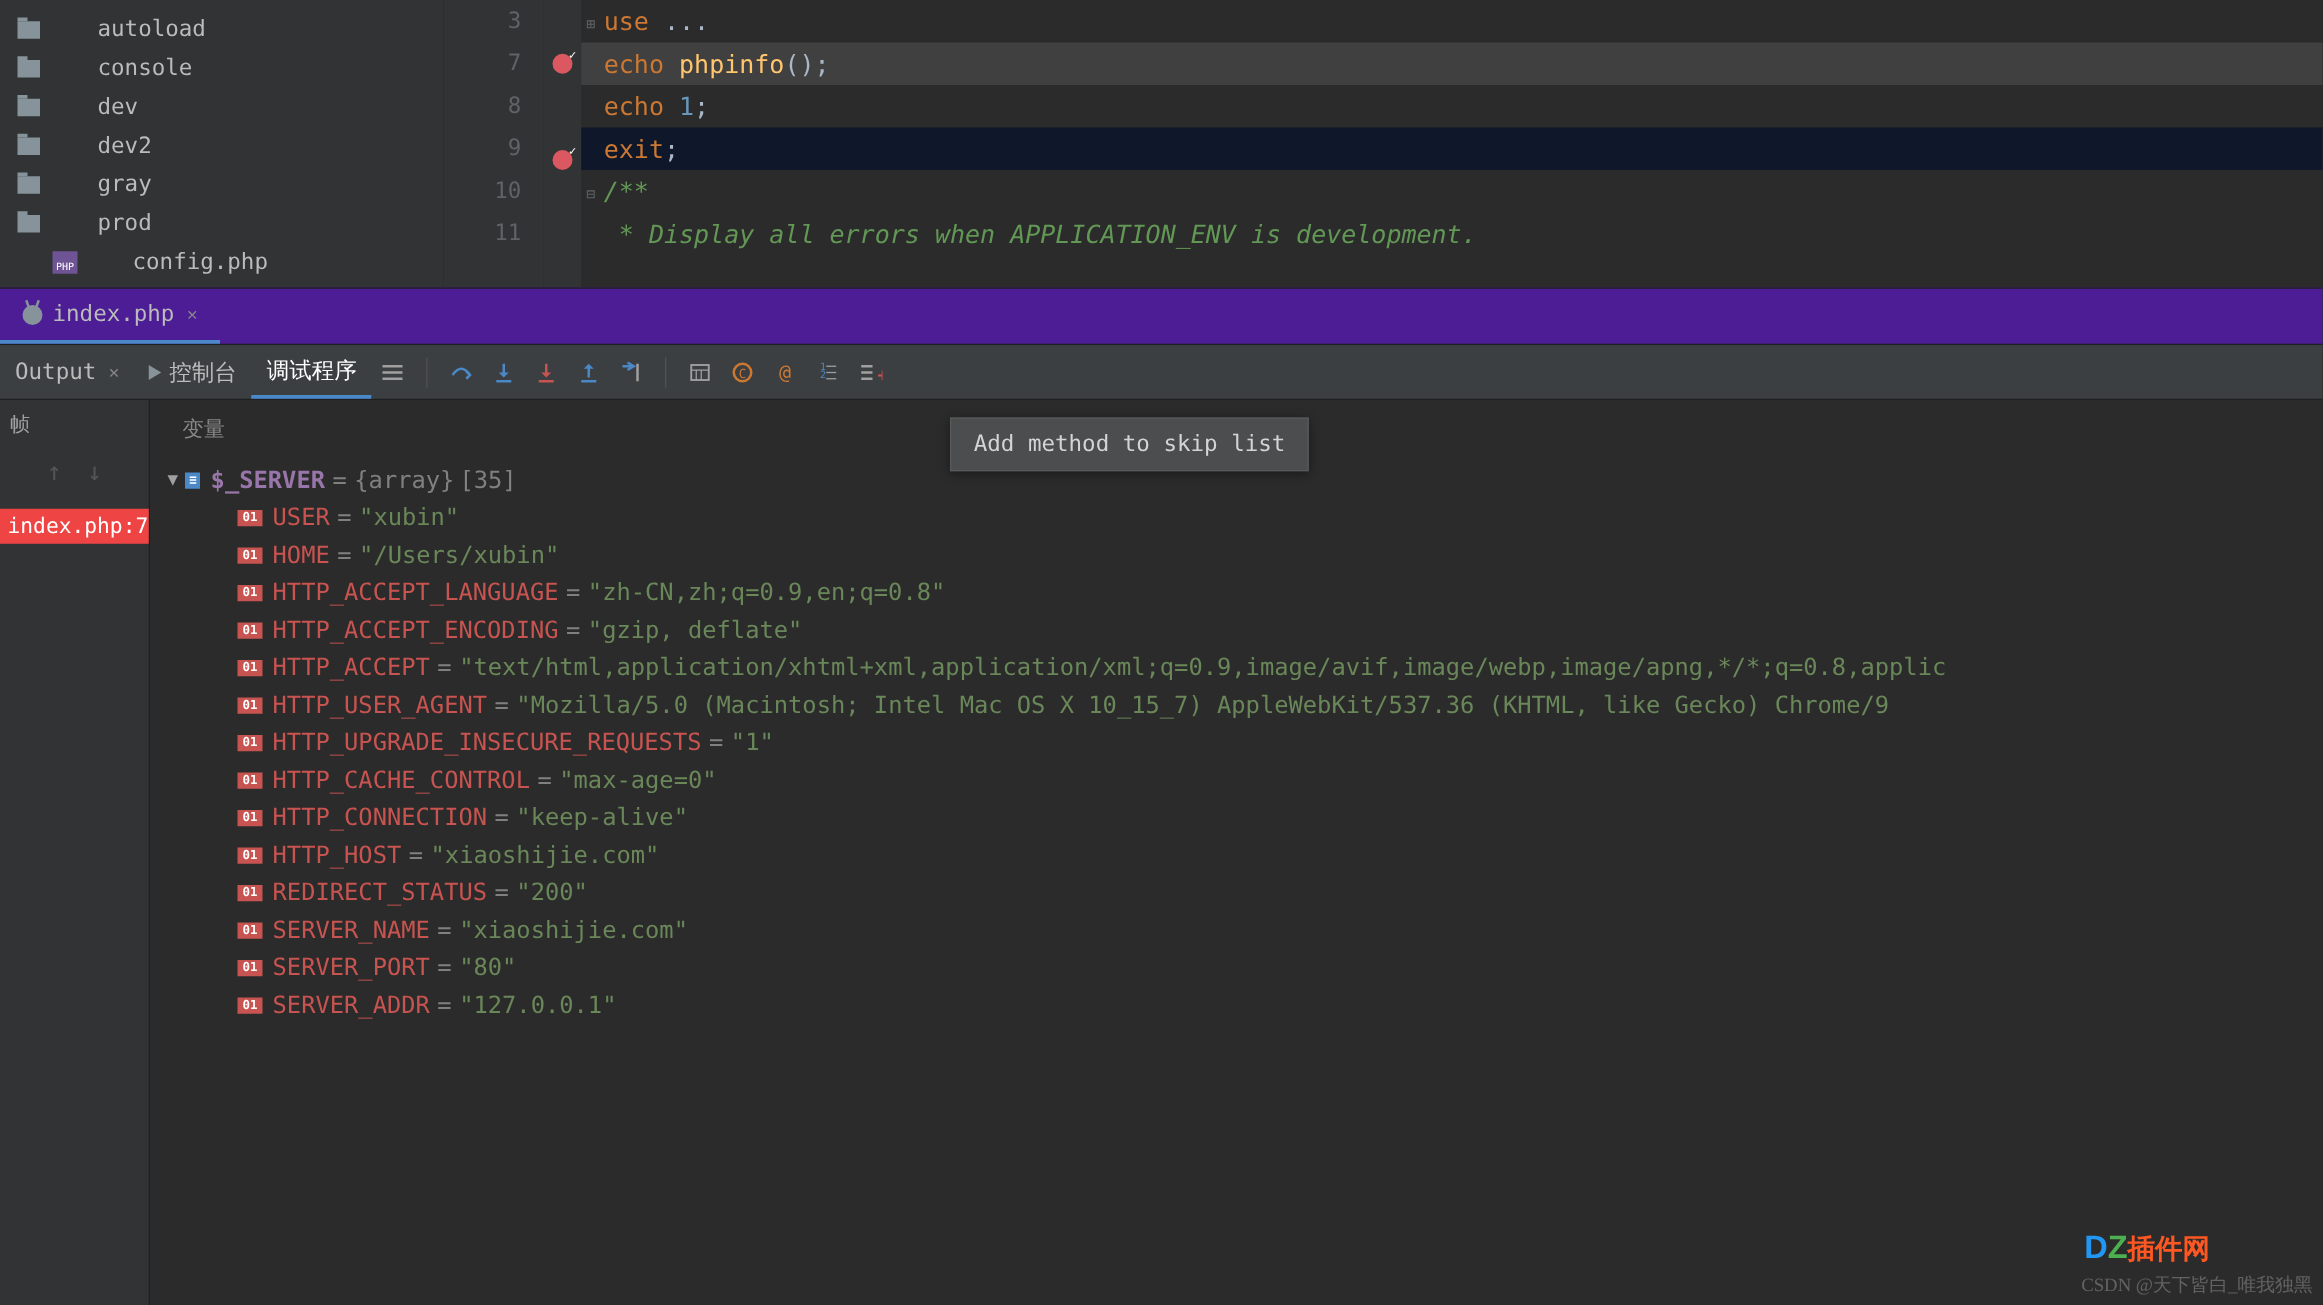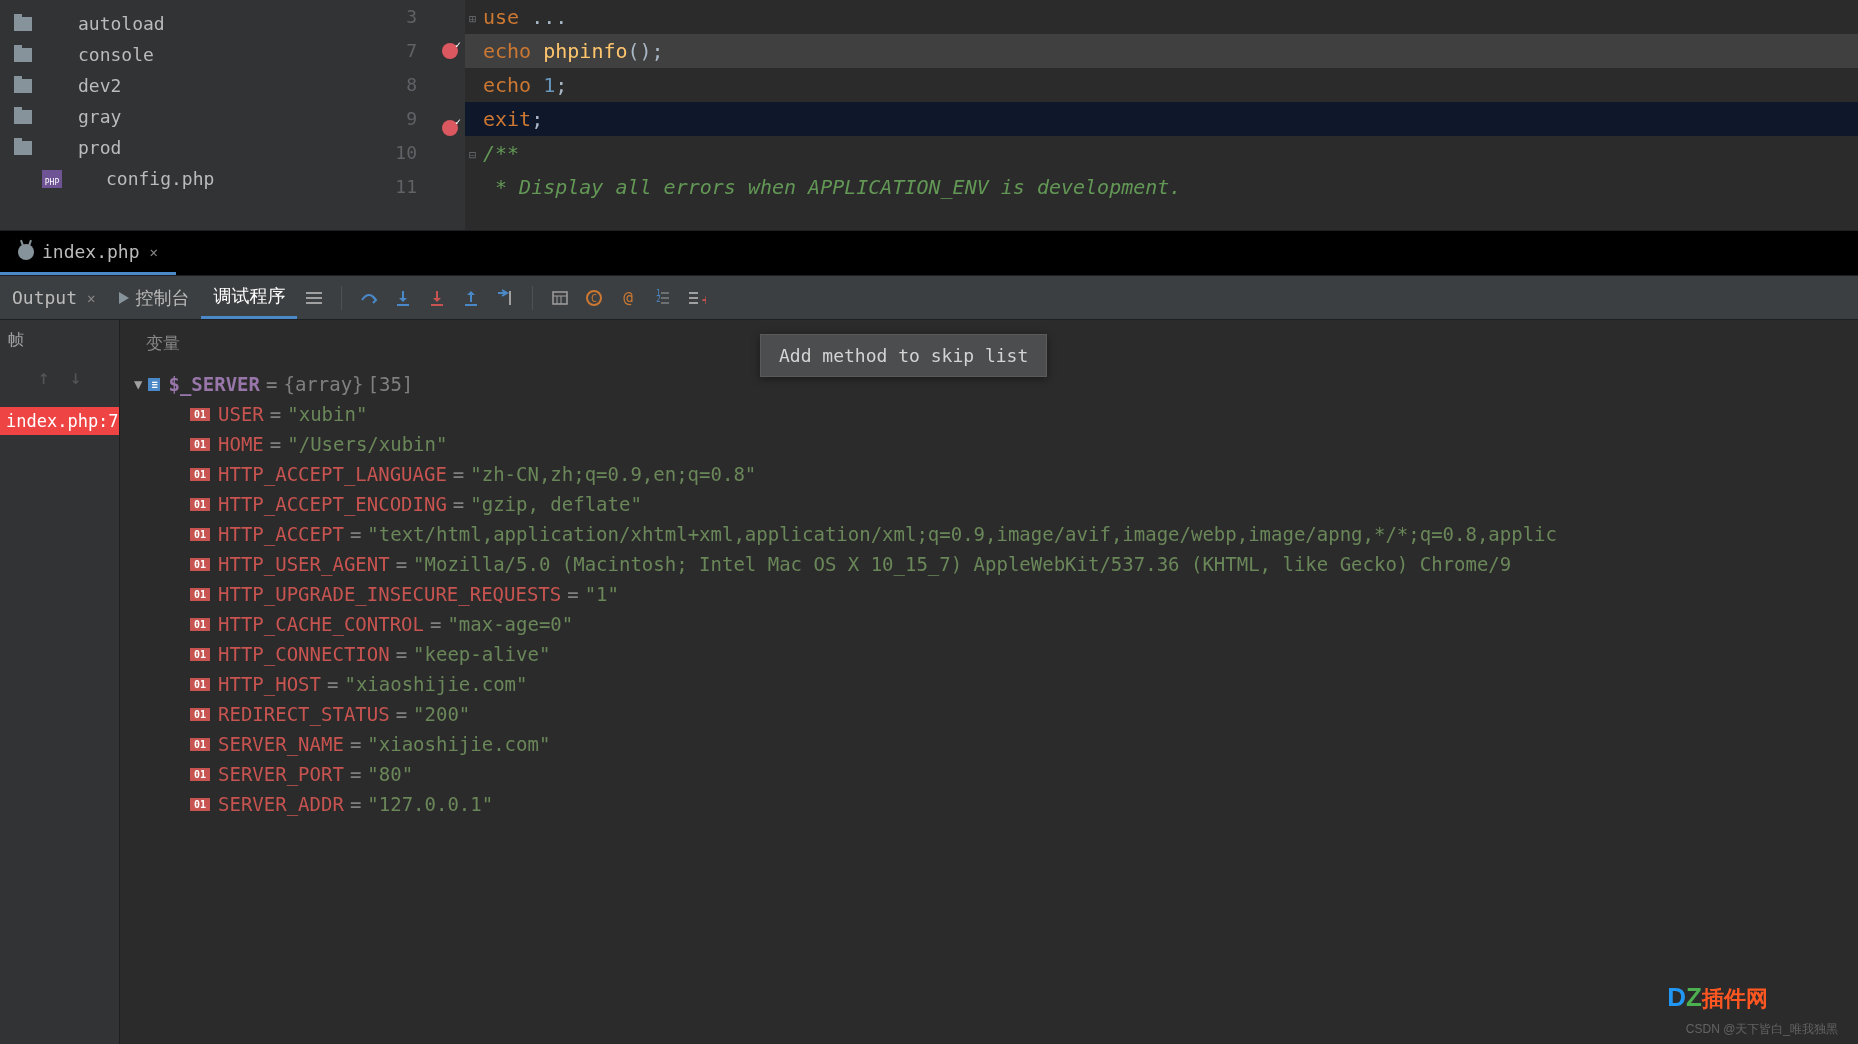--- a/index.html
+++ b/index.html
@@ -26,21 +26,21 @@
 .code-line .fold { display: inline-block; width: 14px; color: #606366; font-size: 12px; vertical-align: middle; }
 .hl-current { background: #404040; }
 .hl-bp { background: #0f172a; }
 .kw { color: #cc7832; }
 .fn { color: #ffc66d; }
 .num { color: #6897bb; }
 .comment { color: #629755; font-style: italic; }
 .txt { color: #a9b7c6; }
 
 
-.debug-tabbar { position: absolute; left: 0; top: 230px; right: 0; height: 46px; background: #000000; display: flex; border-top: 1px solid #1e1f22; border-bottom: 1px solid #1e1f22; }
+.debug-tabbar { position: absolute; left: 0; top: 230px; right: 0; height: 46px; background: #4c1d95; display: flex; border-top: 1px solid #1e1f22; border-bottom: 1px solid #1e1f22; }
 .debug-tab { display: flex; align-items: center; padding: 0 18px; height: 100%; color: #bbbbbb; font-size: 18px; }
 .debug-tab.active { border-bottom: 3px solid #4a88c7; }
 .bug-icon { width: 16px; height: 16px; background: #87939a; border-radius: 50%; margin-right: 8px; position: relative; }
 .bug-icon::before, .bug-icon::after { content: ''; position: absolute; width: 2px; height: 6px; background: #87939a; top: -4px; }
 .bug-icon::before { left: 3px; transform: rotate(-20deg); }
 .bug-icon::after { right: 3px; transform: rotate(20deg); }
 .close-x { margin-left: 10px; color: #888; font-size: 14px; }
 
 
 .toolbar { position: absolute; left: 0; top: 276px; right: 0; height: 44px; background: #3c3f41; display: flex; align-items: center; border-bottom: 1px solid #1e1f22; }
@@ -67,37 +67,41 @@
 .list-badge { background: #4a88c7; color: #fff; font-size: 10px; padding: 1px 3px; margin-right: 8px; font-weight: bold; }
 .idx-badge { background: #c75450; color: #fff; font-size: 10px; padding: 1px 4px; margin-right: 8px; font-weight: bold; }
 .vk { color: #c75450; }
 .ve { color: #808080; margin: 0 6px; }
 .vt { color: #808080; }
 .vv { color: #6a8759; }
 .root-name { color: #9876aa; font-weight: bold; }
 
 .tooltip { position: absolute; left: 760px; top: 334px; background: #4b4d4f; color: #d4d4d4; padding: 10px 18px; font-size: 18px; border: 1px solid #5a5a5a; box-shadow: 0 2px 8px rgba(0,0,0,.4); }
 
-.watermark1 { position: absolute; right: 20px; bottom: 6px; font-size: 12px; color: rgba(200,200,200,.35); font-family: Liberation Sans, sans-serif; }
+.watermark1 { position: absolute; right: 8px; bottom: 6px; font-size: 15px; color: rgba(200,200,200,.35); font-family: Liberation Serif, serif; }
 .logo { position: absolute; right: 90px; bottom: 30px; font-size: 26px; font-family: sans-serif; font-weight: bold; }
 .logo .d { color: #2196f3; }
 .logo .z { color: #4caf50; }
 .logo .txt2 { color: #ff5722; font-size: 22px; }
 </style>
 </head>
 <body>
 
 <div class="file-tree">
   <div class="tree-item">
       <div class="folder-icon"></div>
       <span class="tree-label">autoload</span>
     </div>
   <div class="tree-item">
       <div class="folder-icon"></div>
       <span class="tree-label">console</span>
+    </div>
+  <div class="tree-item">
+      <div class="folder-icon"></div>
+      <span class="tree-label">dev</span>
     </div>
   <div class="tree-item">
       <div class="folder-icon"></div>
       <span class="tree-label">dev2</span>
     </div>
   <div class="tree-item">
       <div class="folder-icon"></div>
       <span class="tree-label">gray</span>
     </div>
   <div class="tree-item">

